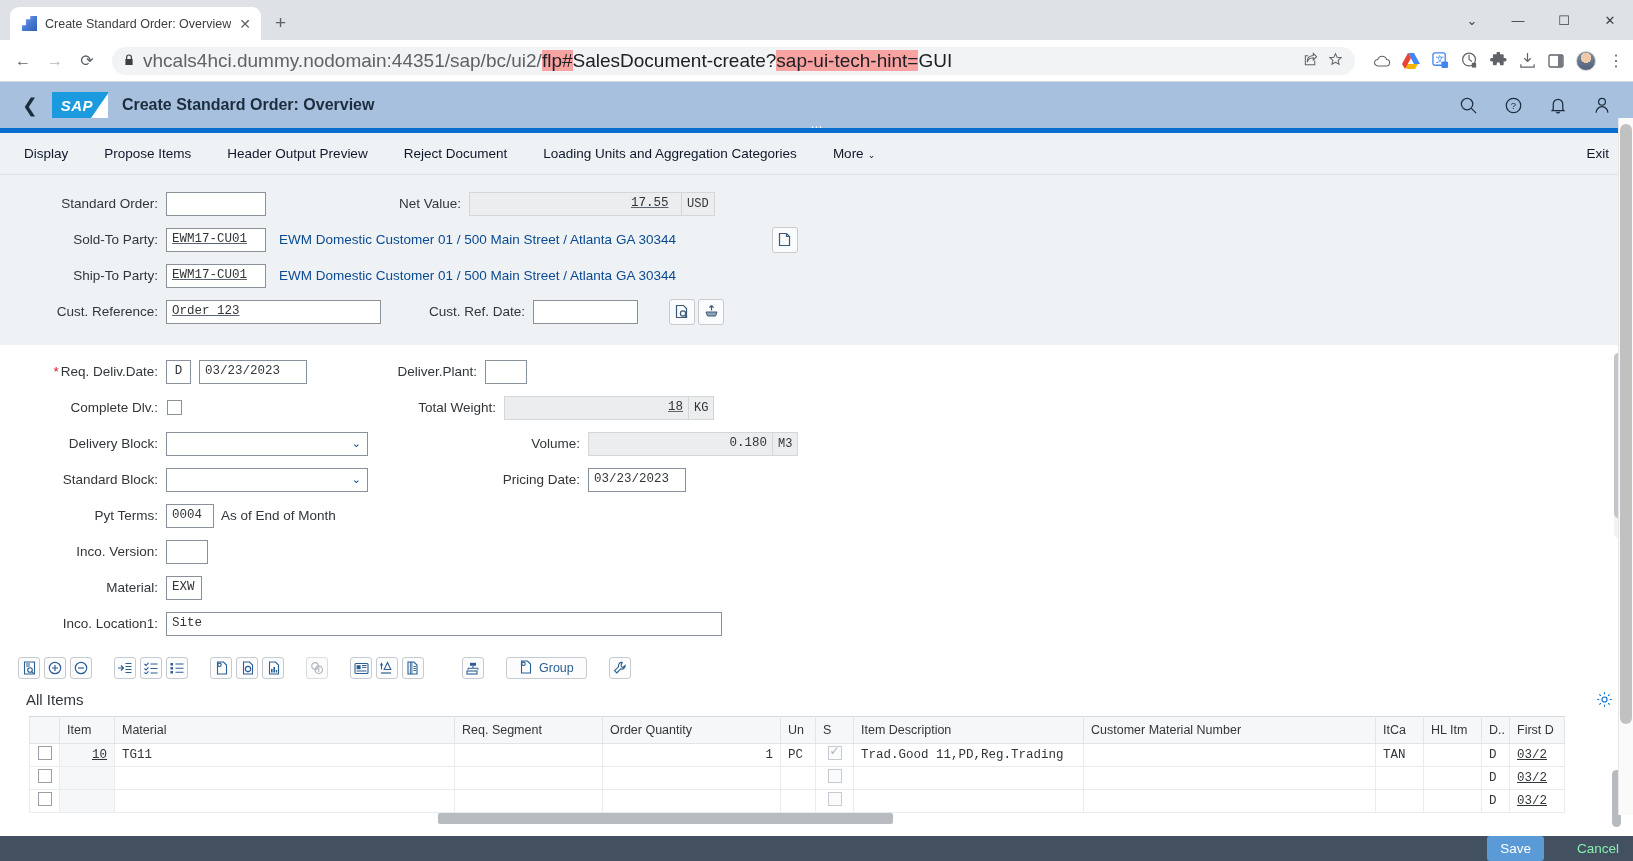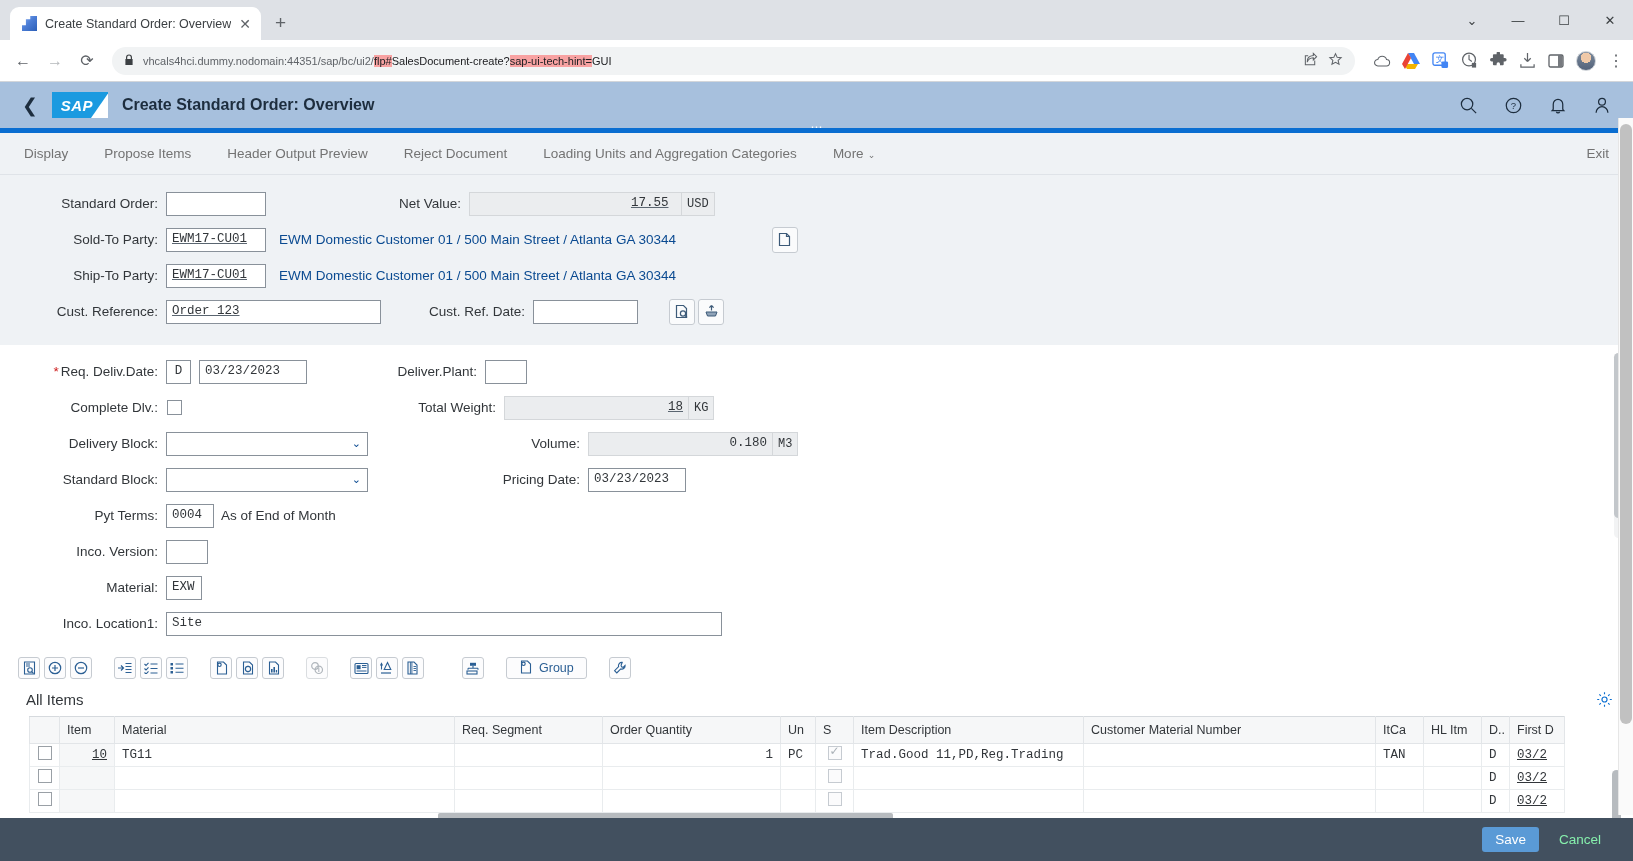--- a/index.html
+++ b/index.html
@@ -42,21 +42,21 @@
     height: 42px; background:#fff; display:flex; align-items:center;
     padding: 0 8px; gap: 2px; border-bottom: 1px solid #d3d6da;
   }
   .navbtn {
     width:30px; height:30px; display:flex; align-items:center; justify-content:center;
     color:#5f6368; font-size:16px; cursor:pointer; border-radius:50%;
   }
   .navbtn.dim { color:#b5b8bb; }
   .omnibox {
     flex:1; height:28px; margin:0 8px; background:#f1f3f4; border-radius:14px;
-    display:flex; align-items:center; padding: 0 12px; gap:9px; font-size:11px; color:#202124;
+    display:flex; align-items:center; padding: 0 12px; gap:9px; font-size:19px; color:#202124;
   }
   .lockicon { font-size:11px; color:#5f6368; }
   .urltext { white-space:nowrap; overflow:hidden; }
   .urltext .hl { background:#f8a2a2; }
   .urltext .dimtxt { color:#5f6368; }
   .omni-actions { display:flex; align-items:center; gap:10px; margin-left:auto; color:#5f6368; font-size:13px;}
   .tb-icons { display:flex; align-items:center; gap:11px; padding-left:8px; }
   .tb-icons .ic { width:18px; height:18px; display:flex; align-items:center; justify-content:center; cursor:pointer; }
   .avatar-img {
     width:20px; height:20px; border-radius:50%;
@@ -87,21 +87,21 @@
   .blue-rule:after {
     content:"⋯"; position:absolute; left:50%; top:-7px; transform:translateX(-50%);
     color:#fff; font-size:12px; letter-spacing:0px; line-height:1;
   }
 
   
   .action-bar {
     height:42px; background:#eff2f5; display:flex; align-items:center;
     gap:0; padding: 0 24px; border-bottom:1px solid #dfe3e8; font-size:13.5px;
   }
-  .abtn { color:#737373; padding: 0 18px; cursor:pointer; white-space:nowrap; }
+  .abtn { color:#0f172a; padding: 0 18px; cursor:pointer; white-space:nowrap; }
   .abtn:first-child { padding-left:0; }
   .abtn .caret { font-size:9px; margin-left:4px; }
   .abtn.exit { margin-left:auto; padding-right:0; }
 
   
   .header-form { background:#eff2f5; padding: 14px 0 12px 0; position:relative; }
   .hrow { display:flex; align-items:center; height:29px; margin-bottom:7px; }
   .lbl { font-size:13.5px; color:#32363a; text-align:right; }
   .inp {
     background:#fff; border:1px solid #89919a; height:24px;
@@ -205,22 +205,22 @@
   .page-scroll-track {
     position:absolute; right:0; top:118px; width:15px; bottom:46px; background:#fafafa;
     border-left:1px solid #e6e6e6;
   }
   .page-scroll-thumb {
     position:absolute; right:1px; top:6px; width:12px; height:600px; background:#c1c1c1; border-radius:6px;
   }
 
   
   .footer {
-    position:absolute; left:0; right:0; bottom:0; height:43px; background:#42505f;
-    display:flex; align-items:center; justify-content:flex-end; gap:10px; padding-right:22px;
+    position:absolute; left:0; right:0; bottom:0; height:25px; background:#42505f;
+    display:flex; align-items:center; justify-content:flex-end; gap:23px; padding-right:4px;
   }
   .btn-save {
     background:#5a9ad6; color:#fff; font-size:13.5px; padding: 5px 13px; border-radius:3px; cursor:pointer;
   }
   .btn-cancel { color:#86efac; font-size:13.5px; padding: 5px 10px; cursor:pointer; }
 </style>
 </head>
 <body>
 
 <div id="app">

